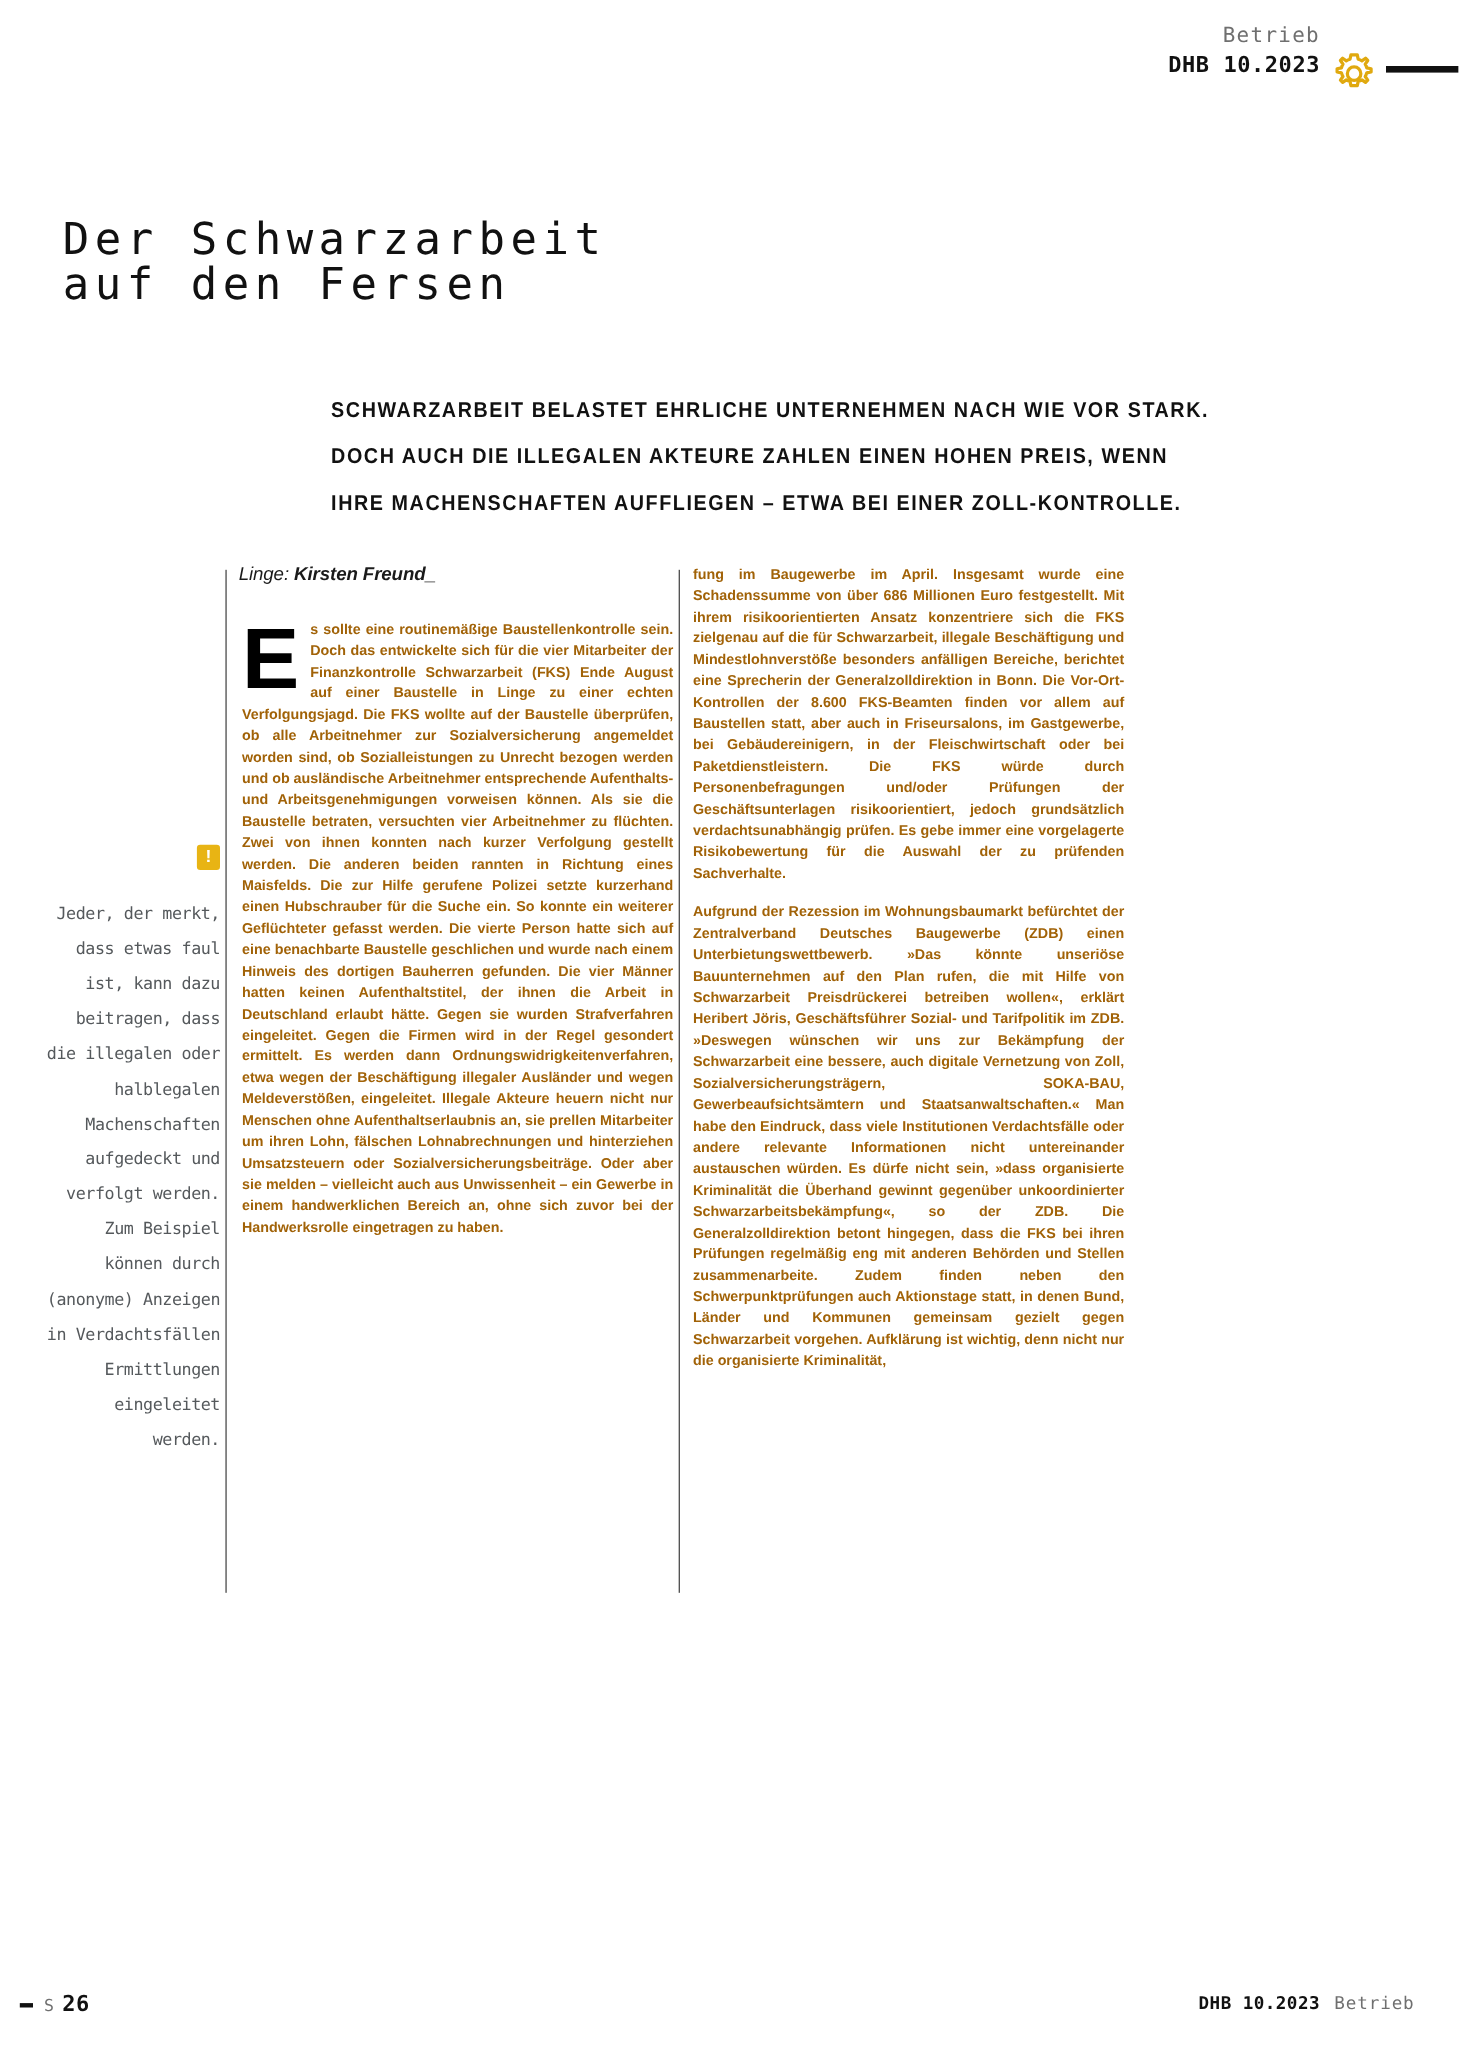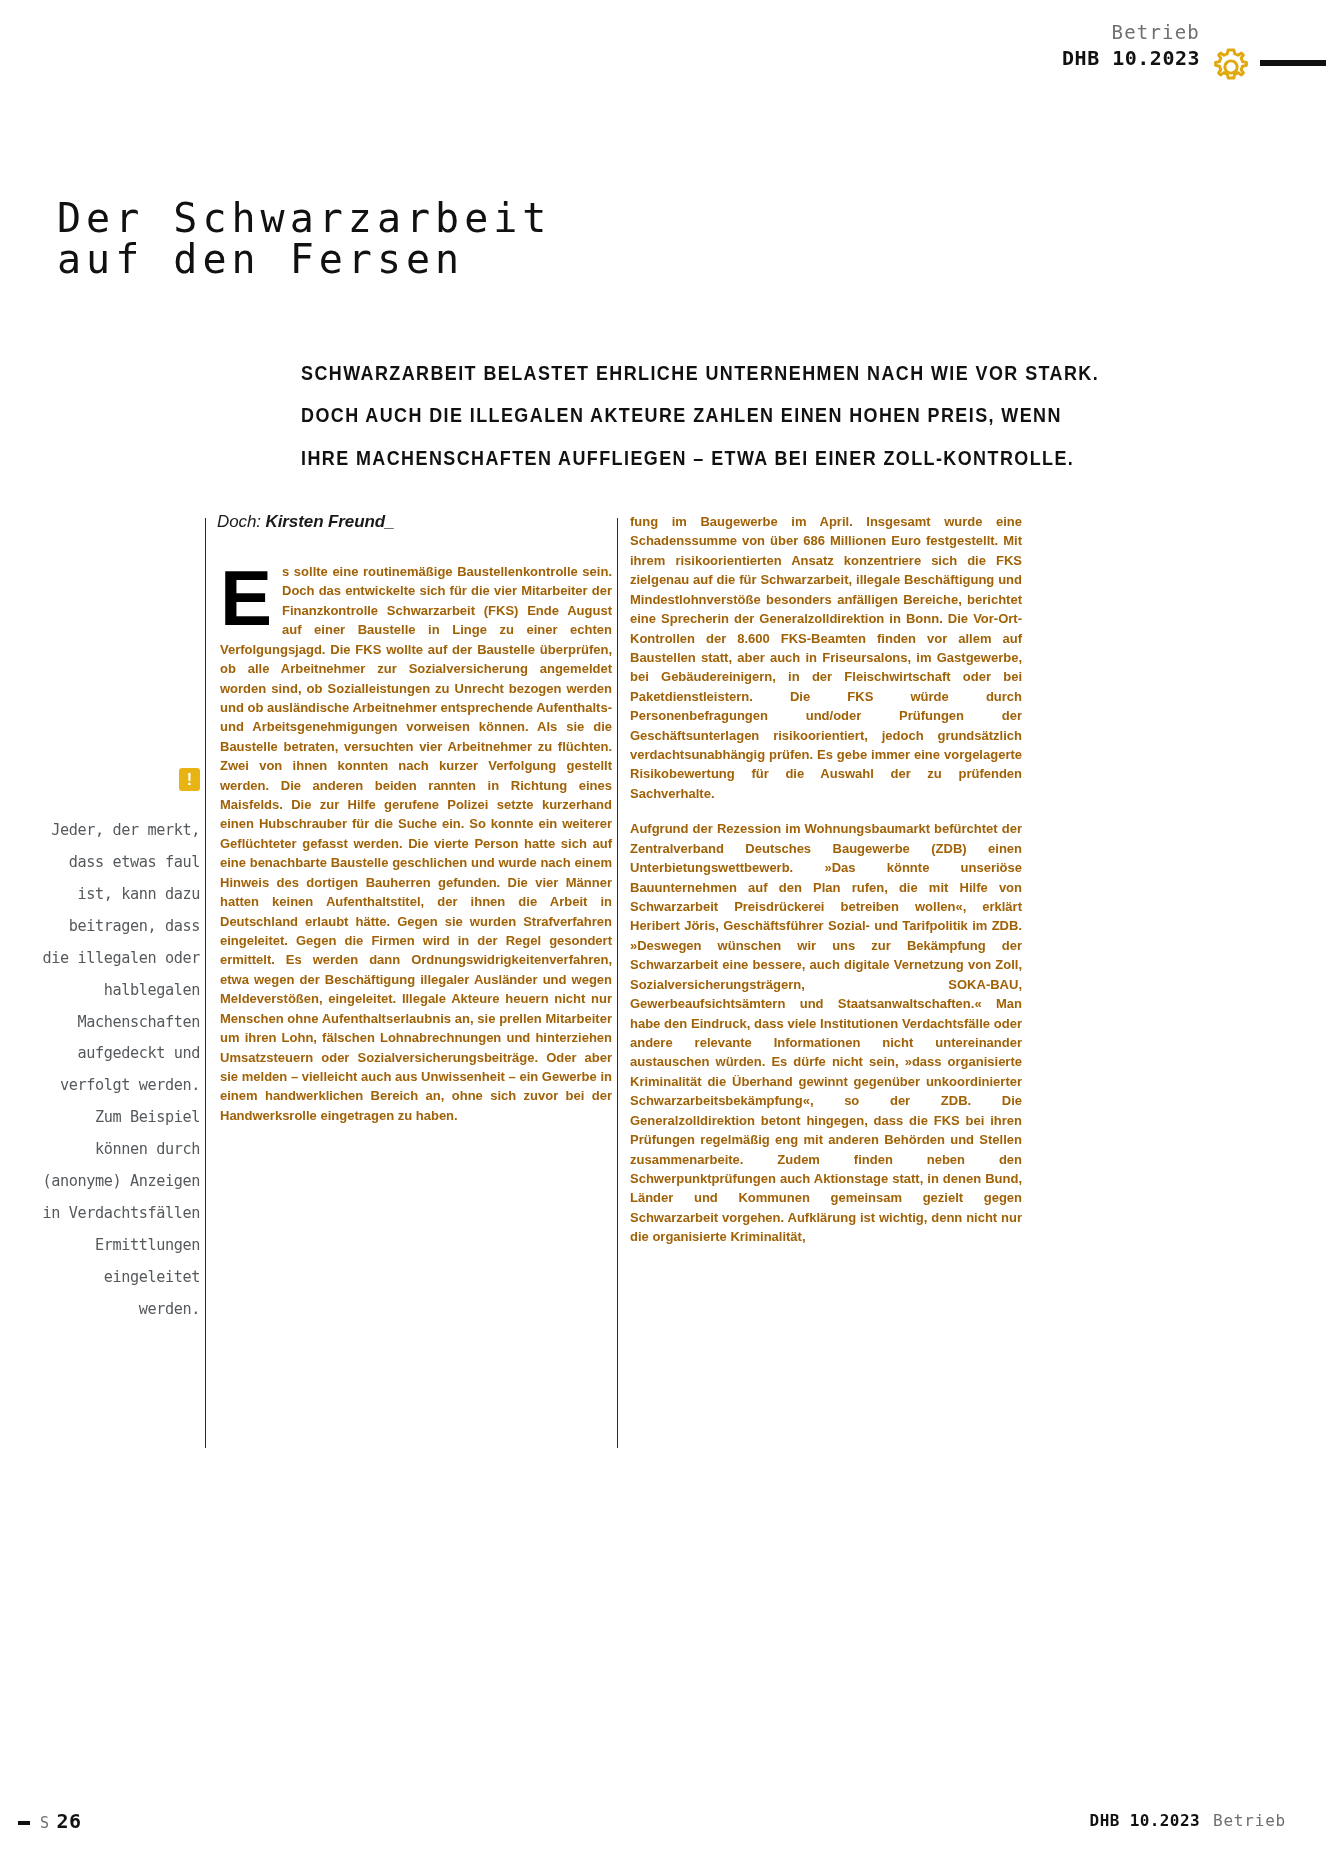--- a/index.html
+++ b/index.html
@@ -271,21 +271,21 @@
 
 <div class="col-rule rule-left"></div>
 <div class="col-rule rule-mid"></div>
 
 <aside class="sidenote">
   <span class="sidenote-badge"></span>
   <div class="sidenote-text">Jeder, der merkt, dass etwas faul ist, kann dazu beitragen, dass die illegalen oder halblegalen Machenschaften aufgedeckt und verfolgt werden. Zum Beispiel können durch (anonyme) Anzeigen in Verdachtsfällen Ermittlungen eingeleitet werden.</div>
 </aside>
 
 <div class="byline">
-  <span>Doch:</span>
+  <span>Linge:</span>
   <span class="author">Kirsten Freund_</span>
 </div>
 
 <div class="col col-a">
   <p class="dropcap">Es sollte eine routinemäßige Baustellenkontrolle sein. Doch das entwickelte sich für die vier Mitarbeiter der Finanzkontrolle Schwarzarbeit (FKS) Ende August auf einer Baustelle in Linge zu einer echten Verfolgungsjagd. Die FKS wollte auf der Baustelle überprüfen, ob alle Arbeitnehmer zur Sozialversicherung angemeldet worden sind, ob Sozialleistungen zu Unrecht bezogen werden und ob ausländische Arbeitnehmer entsprechende Aufenthalts- und Arbeitsgenehmigungen vorweisen können. Als sie die Baustelle betraten, versuchten vier Arbeitnehmer zu flüchten. Zwei von ihnen konnten nach kurzer Verfolgung gestellt werden. Die anderen beiden rannten in Richtung eines Maisfelds. Die zur Hilfe gerufene Polizei setzte kurzerhand einen Hubschrauber für die Suche ein. So konnte ein weiterer Geflüchteter gefasst werden. Die vierte Person hatte sich auf eine benachbarte Baustelle geschlichen und wurde nach einem Hinweis des dortigen Bauherren gefunden. Die vier Männer hatten keinen Aufenthaltstitel, der ihnen die Arbeit in Deutschland erlaubt hätte. Gegen sie wurden Strafverfahren eingeleitet. Gegen die Firmen wird in der Regel gesondert ermittelt. Es werden dann Ordnungswidrigkeitenverfahren, etwa wegen der Beschäftigung illegaler Ausländer und wegen Meldeverstößen, eingeleitet. Illegale Akteure heuern nicht nur Menschen ohne Aufenthaltserlaubnis an, sie prellen Mitarbeiter um ihren Lohn, fälschen Lohnabrechnungen und hinterziehen Umsatzsteuern oder Sozialversicherungsbeiträge. Oder aber sie melden – vielleicht auch aus Unwissenheit – ein Gewerbe in einem handwerklichen Bereich an, ohne sich zuvor bei der Handwerksrolle eingetragen zu haben.</p>
 </div>
 
 <div class="col col-b">
   <p>fung im Baugewerbe im April. Insgesamt wurde eine Schadenssumme von über 686 Millionen Euro festgestellt. Mit ihrem risikoorientierten Ansatz konzentriere sich die FKS zielgenau auf die für Schwarzarbeit, illegale Beschäftigung und Mindestlohnverstöße besonders anfälligen Bereiche, berichtet eine Sprecherin der Generalzolldirektion in Bonn. Die Vor-Ort-Kontrollen der 8.600 FKS-Beamten finden vor allem auf Baustellen statt, aber auch in Friseursalons, im Gastgewerbe, bei Gebäudereinigern, in der Fleischwirtschaft oder bei Paketdienstleistern. Die FKS würde durch Personenbefragungen und/oder Prüfungen der Geschäftsunterlagen risikoorientiert, jedoch grundsätzlich verdachtsunabhängig prüfen. Es gebe immer eine vorgelagerte Risikobewertung für die Auswahl der zu prüfenden Sachverhalte.</p>
   <p>Aufgrund der Rezession im Wohnungsbaumarkt befürchtet der Zentralverband Deutsches Baugewerbe (ZDB) einen Unterbietungswettbewerb. »Das könnte unseriöse Bauunternehmen auf den Plan rufen, die mit Hilfe von Schwarzarbeit Preisdrückerei betreiben wollen«, erklärt Heribert Jöris, Geschäftsführer Sozial- und Tarifpolitik im ZDB. »Deswegen wünschen wir uns zur Bekämpfung der Schwarzarbeit eine bessere, auch digitale Vernetzung von Zoll, Sozialversicherungsträgern, SOKA-BAU, Gewerbeaufsichtsämtern und Staatsanwaltschaften.« Man habe den Eindruck, dass viele Institutionen Verdachtsfälle oder andere relevante Informationen nicht untereinander austauschen würden. Es dürfe nicht sein, »dass organisierte Kriminalität die Überhand gewinnt gegenüber unkoordinierter Schwarzarbeitsbekämpfung«, so der ZDB. Die Generalzolldirektion betont hingegen, dass die FKS bei ihren Prüfungen regelmäßig eng mit anderen Behörden und Stellen zusammenarbeite. Zudem finden neben den Schwerpunktprüfungen auch Aktionstage statt, in denen Bund, Länder und Kommunen gemeinsam gezielt gegen Schwarzarbeit vorgehen. Aufklärung ist wichtig, denn nicht nur die organisierte Kriminalität,</p>

